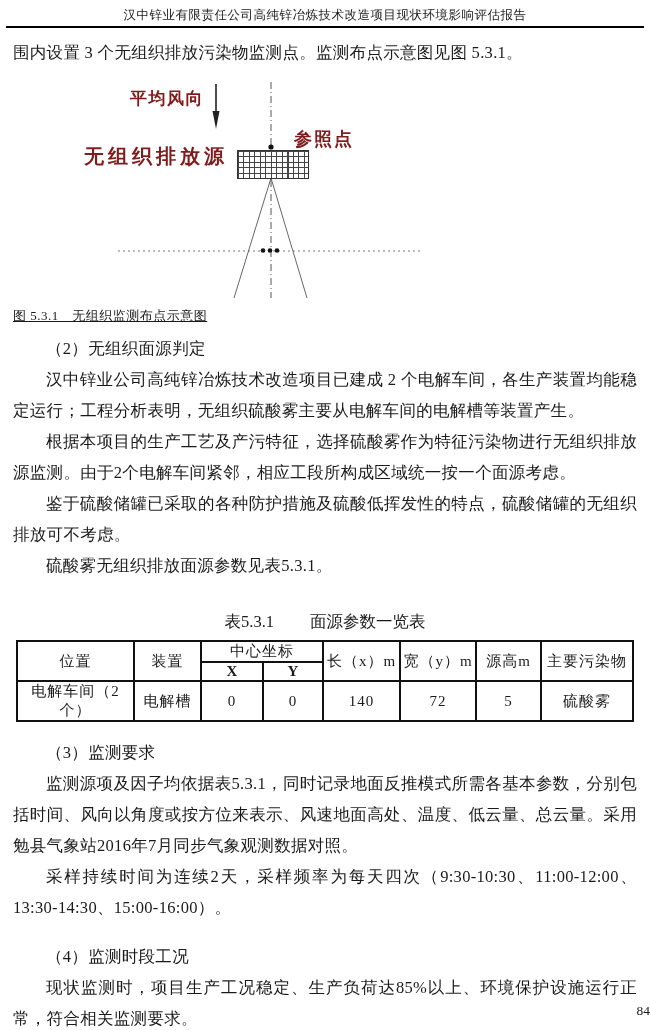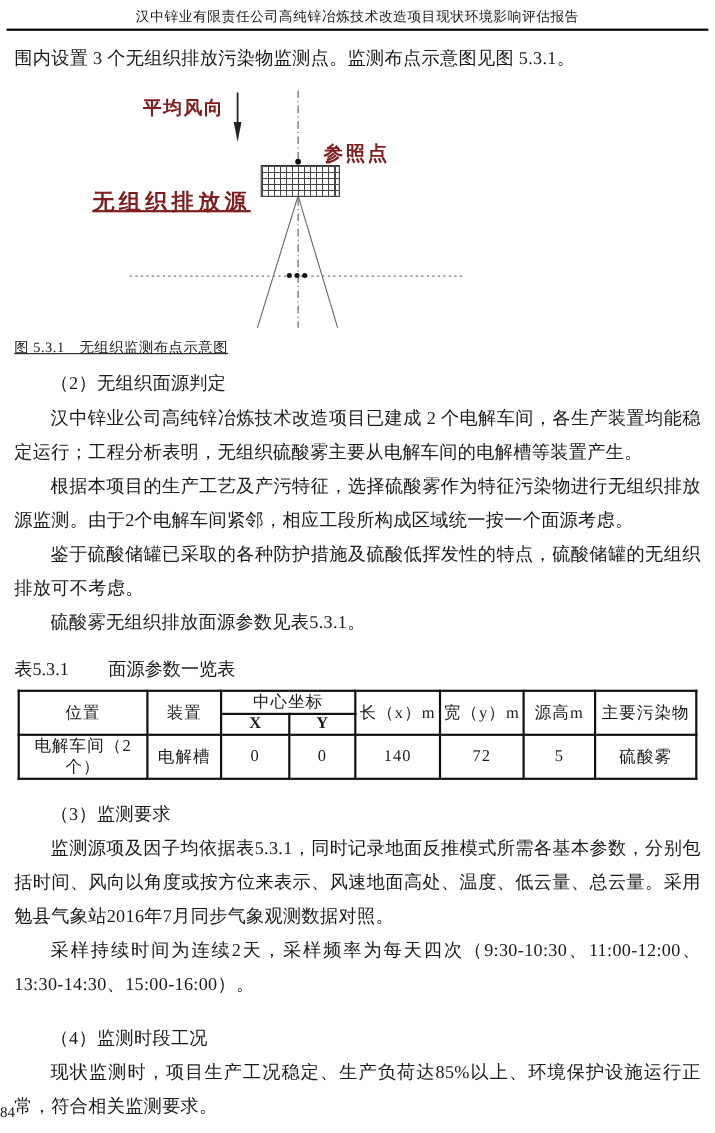--- a/index.html
+++ b/index.html
@@ -40,43 +40,43 @@
   }
   .diagram svg{position:absolute;left:0;top:0;}
   .dlabel{
     position:absolute;
     font-weight:bold;
     white-space:nowrap;
     color:#7f1d1d;
   }
   .lbl-wind{left:117px;top:5px;font-size:17px;letter-spacing:1.5px;}
   .lbl-ref{left:281px;top:45px;font-size:18px;letter-spacing:2px;}
-  .lbl-source{left:71px;top:88px;font-size:20px;letter-spacing:4px;text-decoration:underline;}
+  .lbl-source{left:71px;top:61px;font-size:20px;letter-spacing:4px;}
   .lbl-sampling{left:428px;top:157px;font-size:23px;letter-spacing:3px;}
   .hatch-rect{
     position:absolute;
     left:224px;top:68px;width:70px;height:27px;
     border:1px solid #333;
     background-image:
       repeating-linear-gradient(to right,#444 0,#444 1px,transparent 1px,transparent 5.5px),
       repeating-linear-gradient(to bottom,#444 0,#444 1px,transparent 1px,transparent 5.5px);
     background-color:#fdfdfd;
   }
   .fig-caption{
     margin-top:2px;
     font-size:13px;
     line-height:27px;
     letter-spacing:0.5px;
     text-decoration:underline;
   }
   .h2line{margin-top:4px;}
   
   .tbl-title{
-    margin-top:15px;
-    text-align:left;
+    margin-top:28px;
+    text-align:center;
     font-size:16.5px;
     line-height:26px;
   }
   .tbl-title .gap{display:inline-block;width:36px;}
   table.params{
     border-collapse:collapse;
     margin:5px auto 0 auto;
     width:616px;
     table-layout:fixed;
     font-size:15px;
@@ -91,21 +91,21 @@
   }
   table.params .bold{font-weight:bold;letter-spacing:0;}
   tr.hr1{height:20px;}
   tr.hr2{height:18px;}
   tr.dr{height:36px;}
   .h3line{margin-top:15px;}
   .h4line{margin-top:18px;}
   .page-num{
     position:absolute;
     left:0;top:1003px;width:100%;
-    text-align:left;
+    text-align:right;
     font-size:13.5px;
   }
 </style>
 </head>
 <body>
 
 <div class="page">
 
   <div class="doc-header">汉中锌业有限责任公司高纯锌冶炼技术改造项目现状环境影响评估报告</div>
 

